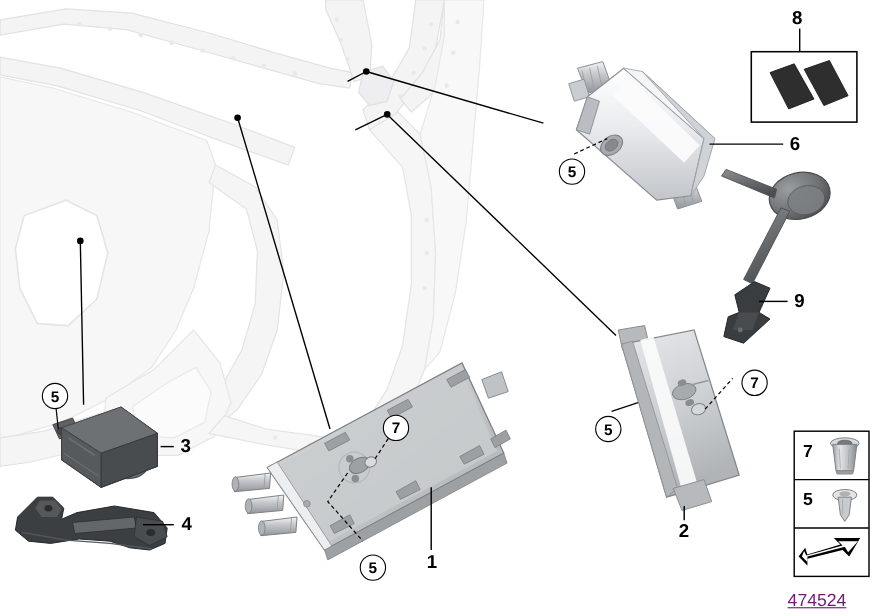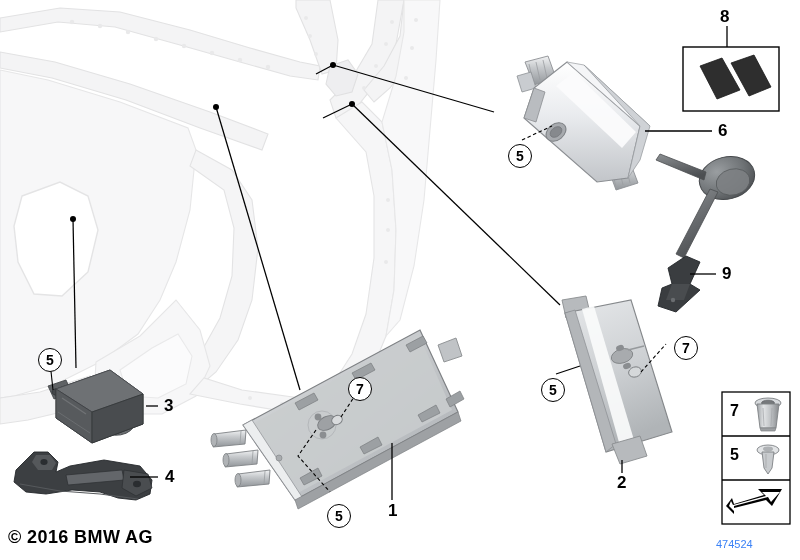--- a/index.html
+++ b/index.html
@@ -56,23 +56,24 @@
     font-size: 18px;
     letter-spacing: 0.4px;
     color: #000;
     white-space: nowrap;
   }
   #drawing-number {
     position: absolute;
     left: 716px;
     top: 538px;
     font-family: "Liberation Sans", sans-serif;
-    font-size: 11px;
-    color: #3b82f6;
+    font-size: 16px;
+    color: #701a75;
     white-space: nowrap;
+    text-decoration: underline;
   }
   .legend-cell-num {
     position: absolute;
     font-family: "Liberation Sans", sans-serif;
     font-weight: bold;
     font-size: 16px;
     color: #000;
   }
 </style>
 </head>
@@ -429,16 +430,15 @@
   <div class="circle-num" style="left:38px; top:348px;">5</div>
   <div class="circle-num" style="left:327px; top:504px;">5</div>
   <div class="circle-num" style="left:508px; top:144px;">5</div>
   <div class="circle-num" style="left:541px; top:378px;">5</div>
   <div class="circle-num" style="left:348px; top:377px;">7</div>
   <div class="circle-num" style="left:674px; top:336px;">7</div>
 
   <div class="legend-cell-num" style="left:730px; top:402px;">7</div>
   <div class="legend-cell-num" style="left:730px; top:446px;">5</div>
 
-  <div id="copyright">© 2016 BMW AG</div>
   <div id="drawing-number">474524</div>
 
 </div>
 
 </body></html>

